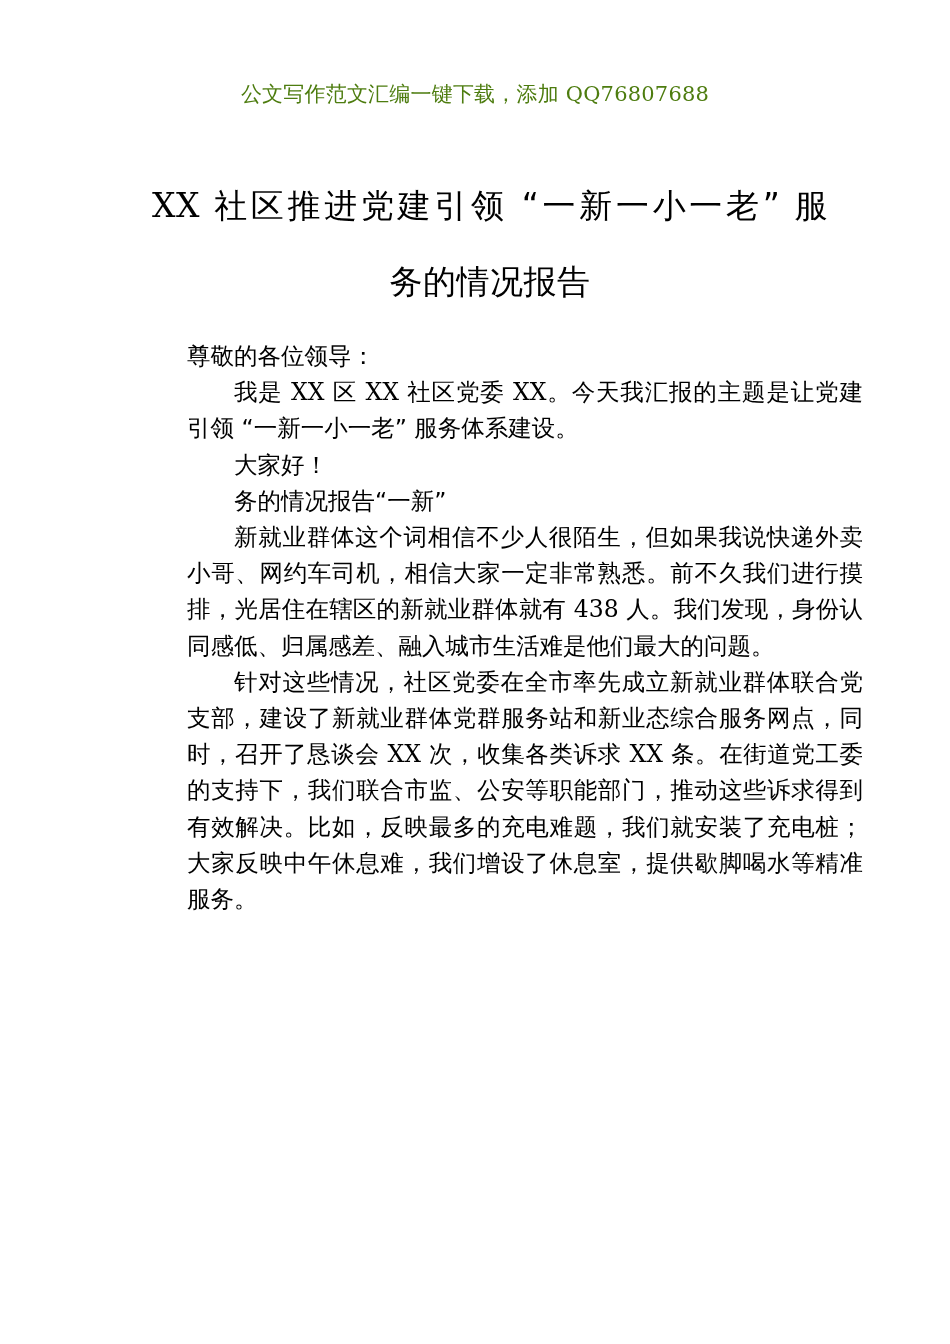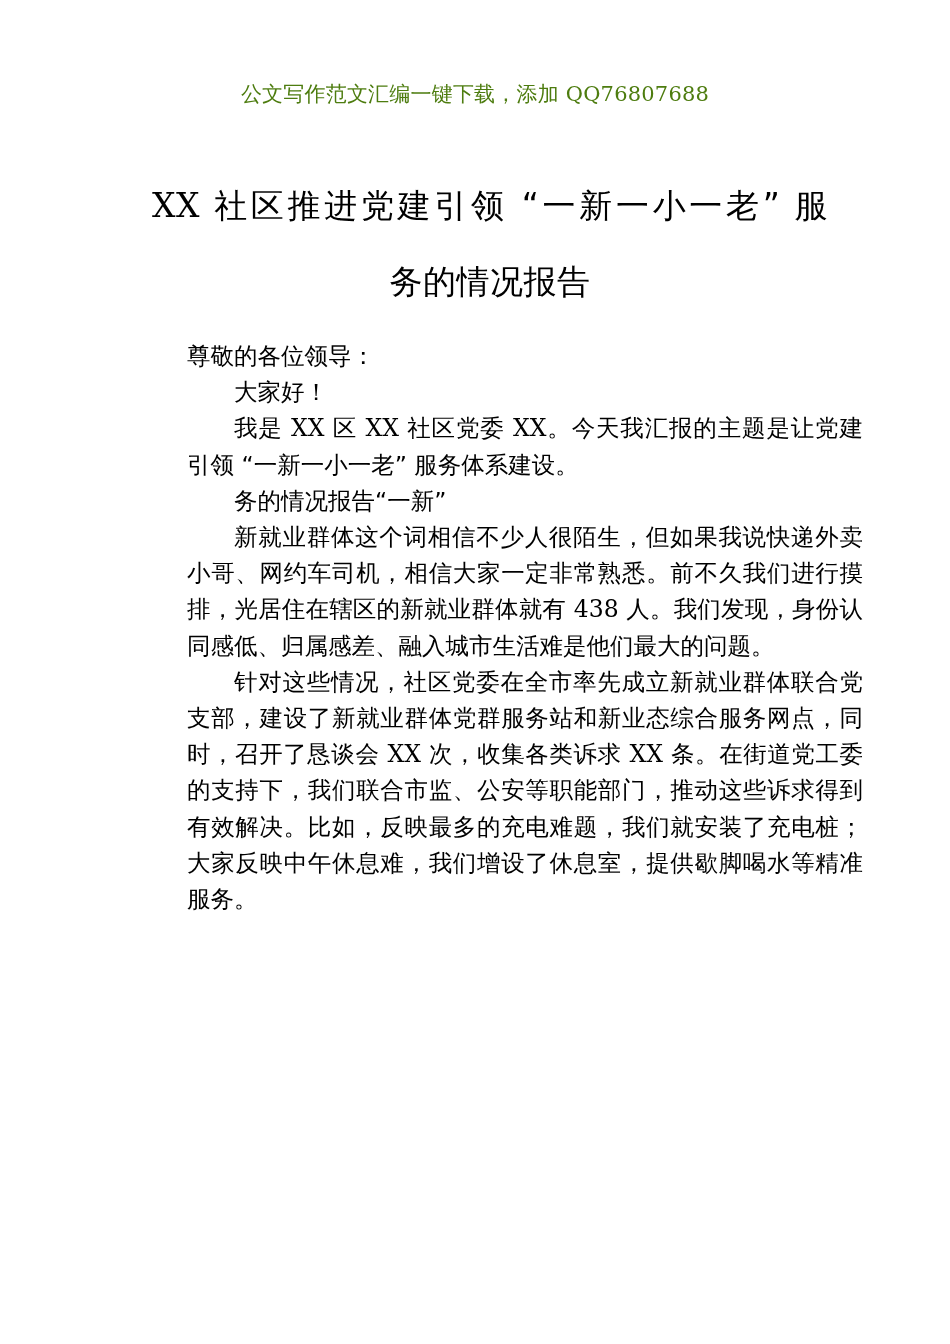--- a/index.html
+++ b/index.html
@@ -101,20 +101,20 @@
 
   <div class="promo-header">公文写作范文汇编一键下载，添加 <span class="latin">QQ76807688</span></div>
 
   <div class="doc-title">
     <span class="title-line title-line--first"><span class="latin">XX</span> 社区推进党建引领 “一新一小一老” 服</span>
     <span class="title-line title-line--second">务的情况报告</span>
   </div>
 
   <div class="body-copy">
     <p class="para para--flush">尊敬的各位领导：</p>
+    <p class="para para--indent">我是 <span class="latin">XX</span> 区 <span class="latin">XX</span> 社区党委 <span class="latin">XX</span>。今天我汇报的主题是让党建引领 “一新一小一老” 服务体系建设。</p>
     <p class="para para--indent">大家好！</p>
-    <p class="para para--indent">我是 <span class="latin">XX</span> 区 <span class="latin">XX</span> 社区党委 <span class="latin">XX</span>。今天我汇报的主题是让党建引领 “一新一小一老” 服务体系建设。</p>
     <p class="para para--indent para--nowrap-last">务的情况报告“一新”</p>
     <p class="para para--indent">新就业群体这个词相信不少人很陌生，但如果我说快递外卖小哥、网约车司机，相信大家一定非常熟悉。前不久我们进行摸排，光居住在辖区的新就业群体就有 <span class="latin">438</span> 人。我们发现，身份认同感低、归属感差、融入城市生活难是他们最大的问题。</p>
     <p class="para para--indent">针对这些情况，社区党委在全市率先成立新就业群体联合党支部，建设了新就业群体党群服务站和新业态综合服务网点，同时，召开了恳谈会 <span class="latin">XX</span> 次，收集各类诉求 <span class="latin">XX</span> 条。在街道党工委的支持下，我们联合市监、公安等职能部门，推动这些诉求得到有效解决。比如，反映最多的充电难题，我们就安装了充电桩；大家反映中午休息难，我们增设了休息室，提供歇脚喝水等精准服务。</p>
   </div>
 
 </div>
 
 </body></html>

